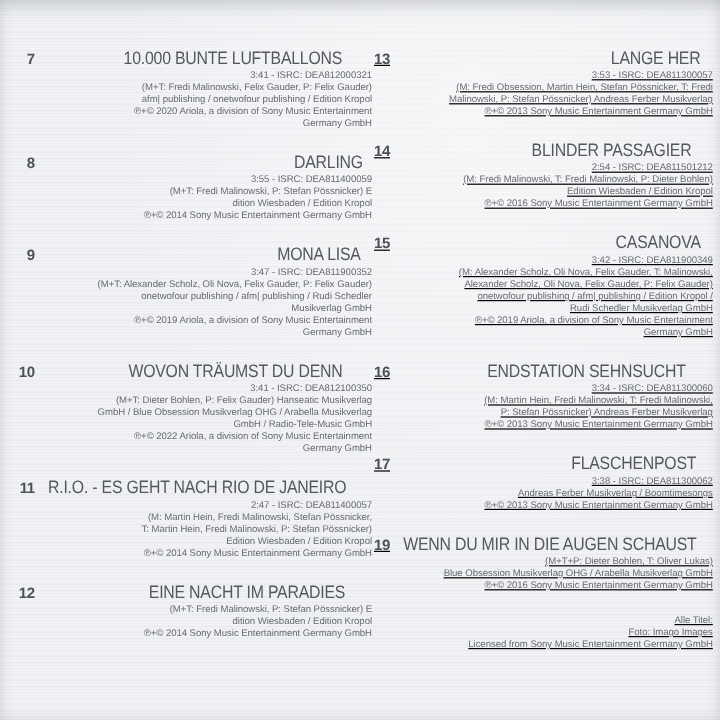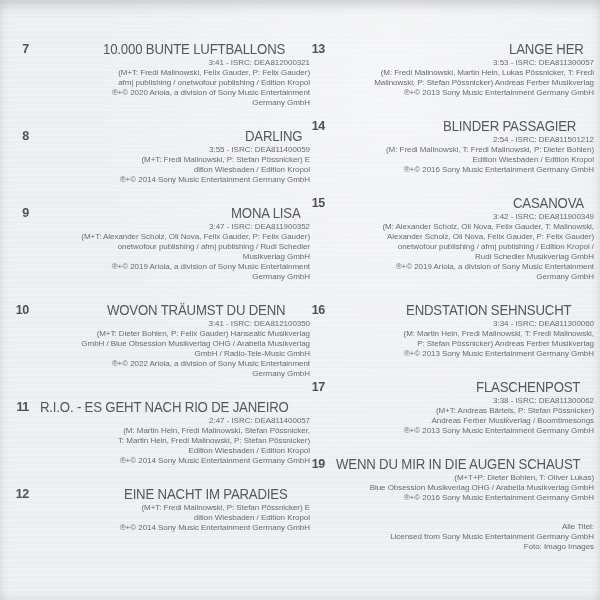--- a/index.html
+++ b/index.html
@@ -13,21 +13,21 @@
       repeating-linear-gradient(180deg, #f5f6f8 0px, #e9ebee 2px, #f2f3f5 4px, #e8eaed 5px),
       repeating-linear-gradient(90deg, rgba(255,255,255,0.12) 0 3px, rgba(60,65,75,0.02) 3px 6px);
     box-shadow:
       inset 0 12px 14px -9px rgba(80,86,96,0.30),
       inset 0 -9px 12px -9px rgba(80,86,96,0.14),
       inset 10px 0 12px -10px rgba(80,86,96,0.12),
       inset -10px 0 12px -10px rgba(80,86,96,0.12);
   }
   .cols{position:absolute;top:40px;left:14px;right:6px;display:flex;}
   .col{width:296px;box-sizing:border-box;}
-  .col.right{width:284px;}
+  .col.right{width:284px;text-decoration:underline;}
   .track{display:flex;margin-bottom:19px;}
   .num{
     width:15px;flex-shrink:0;text-align:right;margin-right:11px;
     font-size:12.5px;font-weight:bold;color:#4d5056;padding-top:2px;letter-spacing:-0.3px;
   }
   .tbody{flex:1;min-width:0;text-align:right;}
   .title{
     display:inline-block;white-space:nowrap;
     font-size:15px;line-height:17px;color:#54575d;
     letter-spacing:-0.2px;transform:scaleX(0.88);transform-origin:left center;
@@ -67,43 +67,43 @@
         </div>
         <div class="track">
           <span class="num">12</span>
           <div class="tbody"><div class="title">EINE NACHT IM PARADIES</div><div class="line">(M+T: Fredi Malinowski, P: Stefan Pössnicker) E</div><div class="line">dition Wiesbaden / Edition Kropol</div><div class="line">℗+© 2014 Sony Music Entertainment Germany GmbH</div></div>
         </div>
       </div>
     <div class="col right">
 
     <div class="track">
           <span class="num">13</span>
-          <div class="tbody"><div class="title">LANGE HER</div><div class="line">3:53 - ISRC: DEA811300057</div><div class="line">(M: Fredi Malinowski, Martin Hein, Lukas Pössnicker, T: Fredi</div><div class="line">Malinowski, P: Stefan Pössnicker) Andreas Ferber Musikverlag</div><div class="line">℗+© 2013 Sony Music Entertainment Germany GmbH</div></div>
+          <div class="tbody"><div class="title">LANGE HER</div><div class="line">3:53 - ISRC: DEA811300057</div><div class="line">(M: Fredi Obsession, Martin Hein, Stefan Pössnicker, T: Fredi</div><div class="line">Malinowski, P: Stefan Pössnicker) Andreas Ferber Musikverlag</div><div class="line">℗+© 2013 Sony Music Entertainment Germany GmbH</div></div>
         </div>
         <div class="track">
           <span class="num">14</span>
           <div class="tbody"><div class="title">BLINDER PASSAGIER</div><div class="line">2:54 - ISRC: DEA811501212</div><div class="line">(M: Fredi Malinowski, T: Fredi Malinowski, P: Dieter Bohlen)</div><div class="line">Edition Wiesbaden / Edition Kropol</div><div class="line">℗+© 2016 Sony Music Entertainment Germany GmbH</div></div>
         </div>
         <div class="track">
           <span class="num">15</span>
           <div class="tbody"><div class="title">CASANOVA</div><div class="line">3:42 - ISRC: DEA811900349</div><div class="line">(M: Alexander Scholz, Oli Nova, Felix Gauder, T: Malinowski,</div><div class="line">Alexander Scholz, Oli Nova, Felix Gauder, P: Felix Gauder)</div><div class="line">onetwofour publishing / afm| publishing / Edition Kropol /</div><div class="line">Rudi Schedler Musikverlag GmbH</div><div class="line">℗+© 2019 Ariola, a division of Sony Music Entertainment</div><div class="line">Germany GmbH</div></div>
         </div>
         <div class="track">
           <span class="num">16</span>
           <div class="tbody"><div class="title">ENDSTATION SEHNSUCHT</div><div class="line">3:34 - ISRC: DEA811300060</div><div class="line">(M: Martin Hein, Fredi Malinowski, T: Fredi Malinowski,</div><div class="line">P: Stefan Pössnicker) Andreas Ferber Musikverlag</div><div class="line">℗+© 2013 Sony Music Entertainment Germany GmbH</div></div>
         </div>
         <div class="track">
           <span class="num">17</span>
-          <div class="tbody"><div class="title">FLASCHENPOST</div><div class="line">3:38 - ISRC: DEA811300062</div><div class="line">(M+T: Andreas Bärtels, P: Stefan Pössnicker)</div><div class="line">Andreas Ferber Musikverlag / Boomtimesongs</div><div class="line">℗+© 2013 Sony Music Entertainment Germany GmbH</div></div>
+          <div class="tbody"><div class="title">FLASCHENPOST</div><div class="line">3:38 - ISRC: DEA811300062</div><div class="line">Andreas Ferber Musikverlag / Boomtimesongs</div><div class="line">℗+© 2013 Sony Music Entertainment Germany GmbH</div></div>
         </div>
         <div class="track">
           <span class="num">19</span>
           <div class="tbody"><div class="title">WENN DU MIR IN DIE AUGEN SCHAUST</div><div class="line">(M+T+P: Dieter Bohlen, T: Oliver Lukas)</div><div class="line">Blue Obsession Musikverlag OHG / Arabella Musikverlag GmbH</div><div class="line">℗+© 2016 Sony Music Entertainment Germany GmbH</div></div>
         </div>
         <div class="footer" id="footer">
     <div class="line">Alle Titel:</div>
+    <div class="line">Foto: Imago Images</div>
     <div class="line">Licensed from Sony Music Entertainment Germany GmbH</div>
-    <div class="line">Foto: Imago Images</div>
   </div>
       </div>
   </div>
 
 </div>
 
 </body></html>

